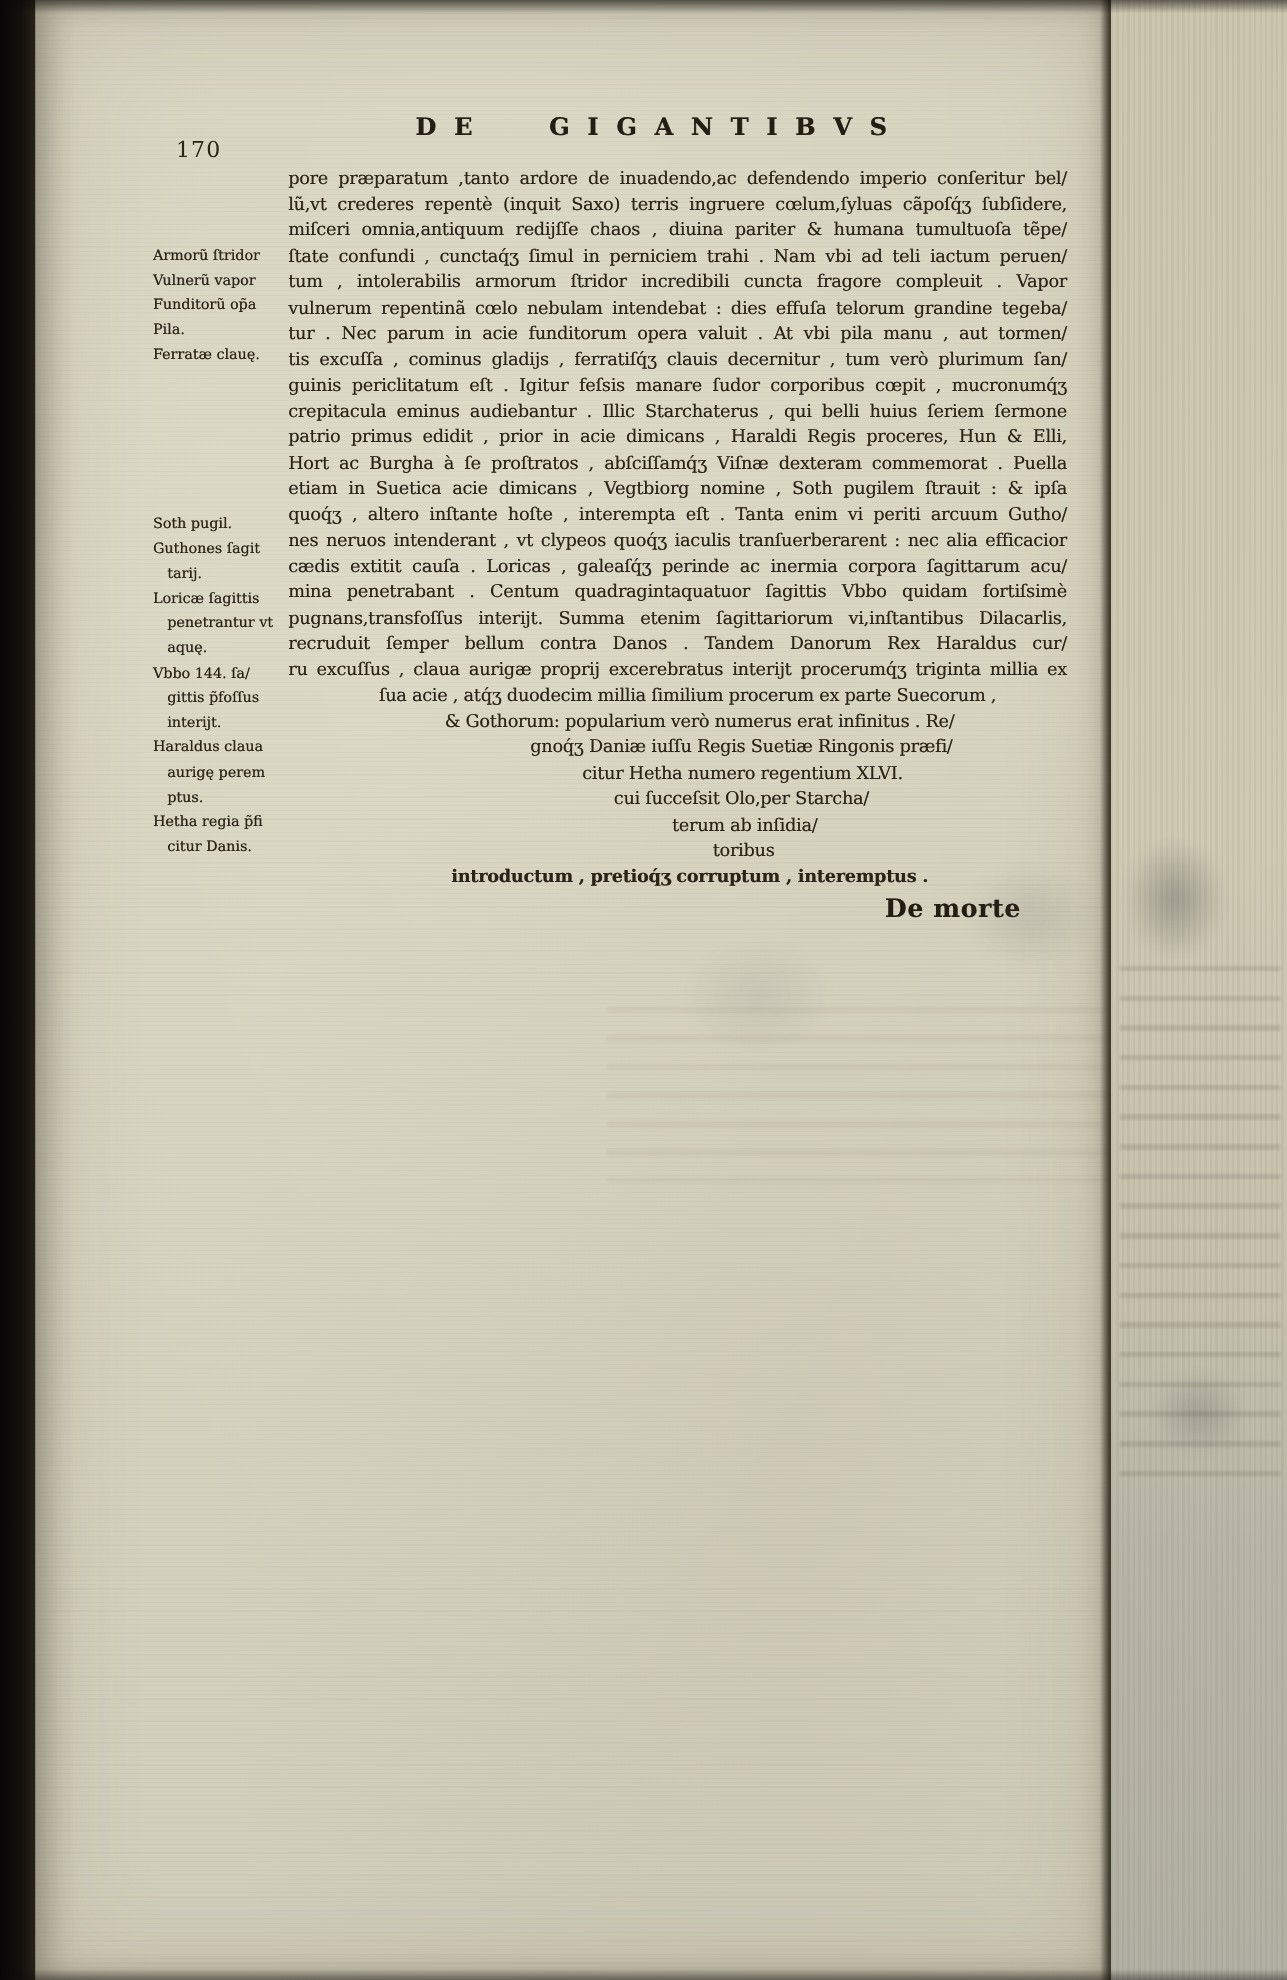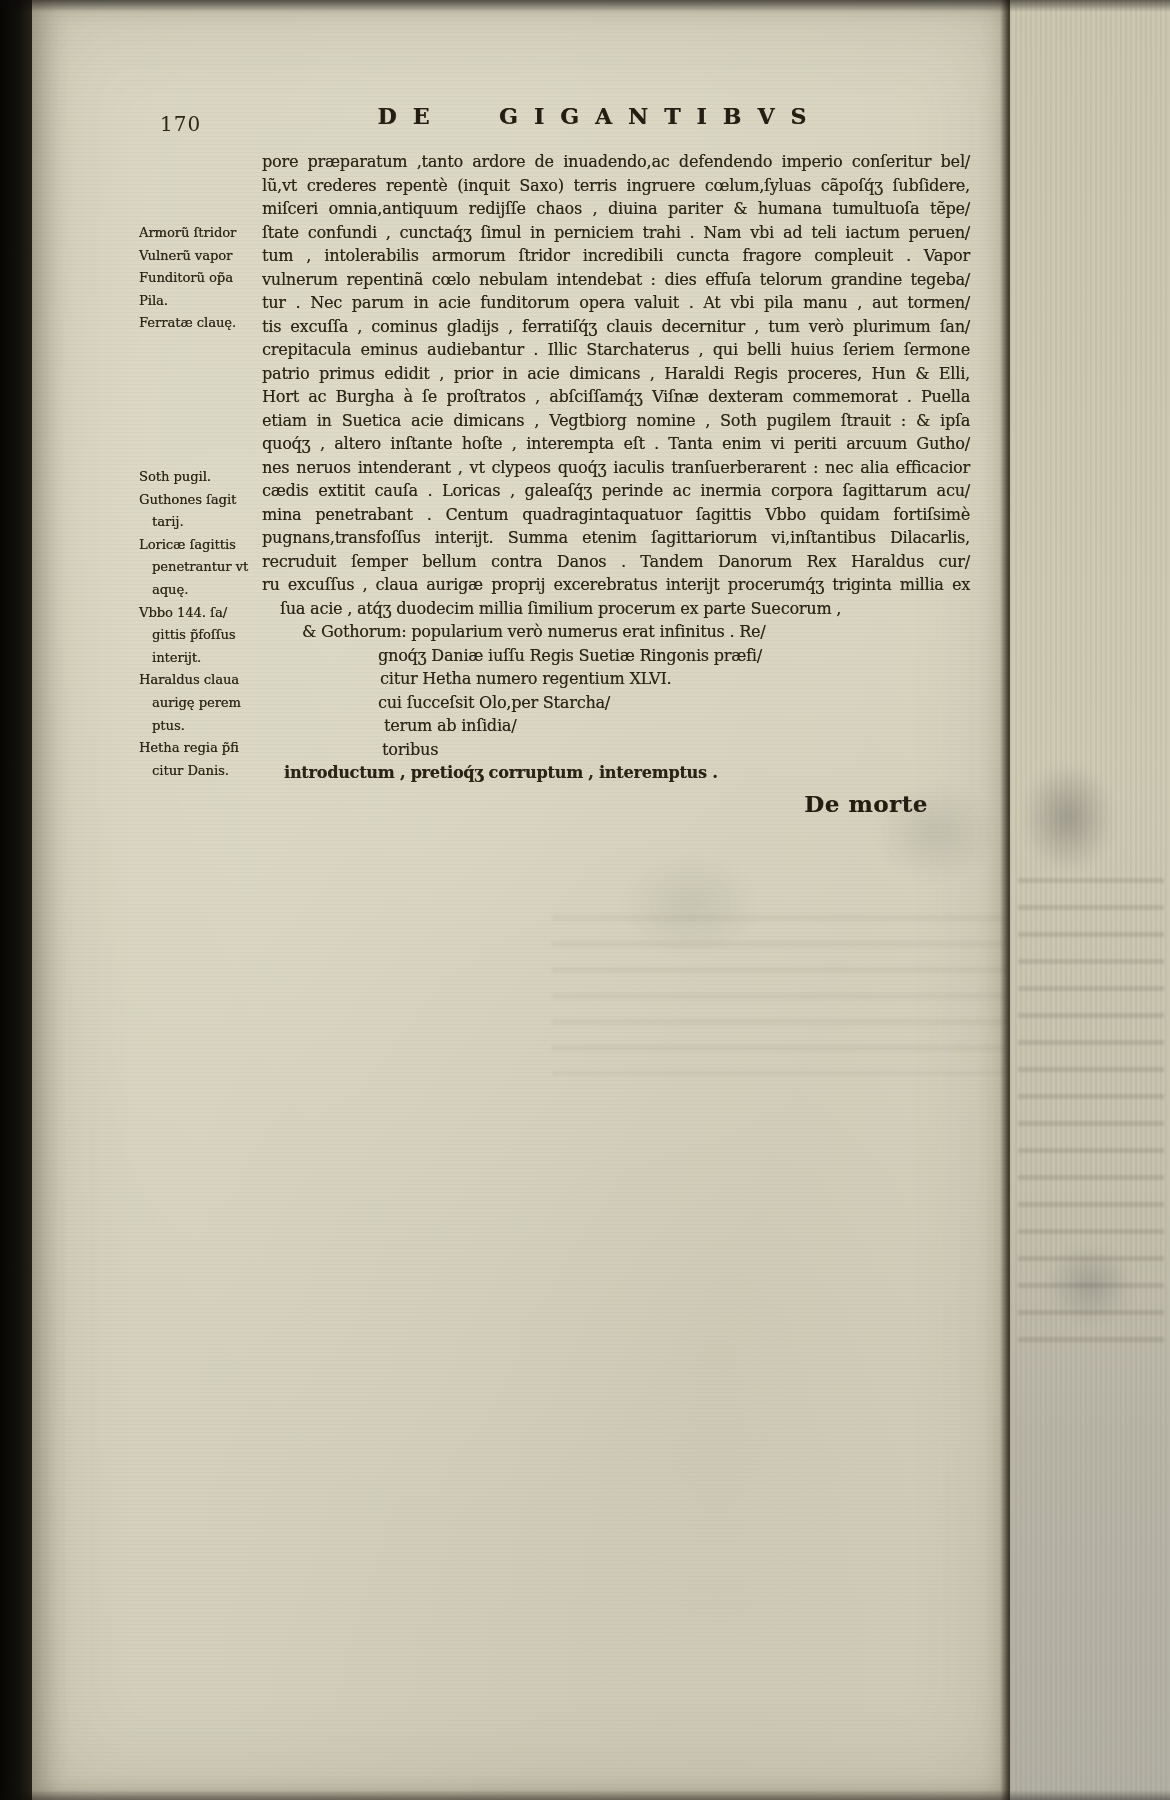--- a/index.html
+++ b/index.html
@@ -77,41 +77,41 @@
     filter:blur(3px);
   }
   .paper-bleed-lines{
     position:absolute;left:520px;top:915px;width:460px;height:160px;
     background:repeating-linear-gradient(180deg, rgba(95,88,70,0.06) 0 6px, rgba(0,0,0,0) 6px 26px);
     filter:blur(1.6px);
   }
 
   
   .page-num{
-    position:absolute;left:128px;top:112px;
+    position:absolute;left:128px;top:124px;
     font-size:20px;color:#2c2417;letter-spacing:1px;
   }
   .running-header{
     position:absolute;left:268px;top:103px;width:600px;text-align:center;
     font-size:22px;font-weight:bold;color:#241d13;
     letter-spacing:16px;word-spacing:30px;white-space:nowrap;
     text-shadow:0.3px 0 0 rgba(36,29,19,0.7);
   }
 
   .body-col{
     position:absolute;left:230px;top:150px;width:708px;
     font-size:16px;line-height:23.5px;letter-spacing:-0.2px;
     color:#2b2317;
     text-shadow:0.25px 0 0 rgba(43,35,23,0.55);
   }
   .bline{
     height:23.5px;
     text-align:justify;text-align-last:justify;
   }
-  .tline{height:23.5px;text-align:left;}
+  .tline{height:23.5px;text-align:center;}
   .tline:nth-child(1){margin-left:18px;}
   .tline:nth-child(2){margin-left:40px;}
   .tline:nth-child(3){margin-left:116px;}
   .tline:nth-child(4){margin-left:118px;}
   .tline:nth-child(5){margin-left:116px;}
   .tline:nth-child(6){margin-left:122px;}
   .tline:nth-child(7){margin-left:120px;}
   .tline:nth-child(8){margin-left:22px;font-weight:bold;}
 
   .closing{
@@ -146,20 +146,21 @@
     <div class="body-col">
       <div>
           <div class="bline">pore præparatum ,tanto ardore de inuadendo,ac defendendo imperio conſeritur bel/</div>
           <div class="bline">lũ,vt crederes repentè (inquit Saxo) terris ingruere cœlum,ſyluas cãpoſq́ʒ ſubſidere,</div>
           <div class="bline">miſceri omnia,antiquum redijſſe chaos , diuina pariter &amp; humana tumultuoſa tẽpe/</div>
           <div class="bline">ſtate confundi , cunctaq́ʒ ſimul in perniciem trahi .  Nam vbi ad teli iactum peruen/</div>
           <div class="bline">tum , intolerabilis armorum ſtridor incredibili cuncta fragore compleuit .  Vapor</div>
           <div class="bline">vulnerum repentinã cœlo nebulam intendebat : dies effuſa telorum grandine tegeba/</div>
           <div class="bline">tur .  Nec parum in acie funditorum opera valuit .  At vbi pila manu , aut tormen/</div>
           <div class="bline">tis excuſſa , cominus gladijs , ferratiſq́ʒ clauis decernitur , tum verò plurimum ſan/</div>
+          <div class="bline">guinis periclitatum eſt .  Igitur feſsis manare ſudor corporibus cœpit , mucronumq́ʒ</div>
           <div class="bline">crepitacula eminus audiebantur .  Illic Starchaterus , qui belli huius ſeriem ſermone</div>
           <div class="bline">patrio primus edidit , prior in acie dimicans , Haraldi Regis proceres, Hun &amp; Elli,</div>
           <div class="bline">Hort ac Burgha à ſe proſtratos , abſciſſamq́ʒ Viſnæ dexteram commemorat .  Puella</div>
           <div class="bline">etiam in Suetica acie dimicans , Vegtbiorg nomine , Soth pugilem ſtrauit : &amp; ipſa</div>
           <div class="bline">quoq́ʒ , altero inſtante hoſte , interempta eſt .  Tanta enim vi periti arcuum Gutho/</div>
           <div class="bline">nes neruos intenderant , vt clypeos quoq́ʒ iaculis tranſuerberarent : nec alia efficacior</div>
           <div class="bline">cædis extitit cauſa .  Loricas , galeaſq́ʒ perinde ac inermia corpora ſagittarum acu/</div>
           <div class="bline">mina penetrabant .  Centum quadragintaquatuor ſagittis Vbbo quidam fortiſsimè</div>
           <div class="bline">pugnans,transfoſſus interijt. Summa etenim ſagittariorum vi,inſtantibus Dilacarlis,</div>
           <div class="bline">recruduit ſemper bellum contra Danos .    Tandem Danorum Rex Haraldus cur/</div>

